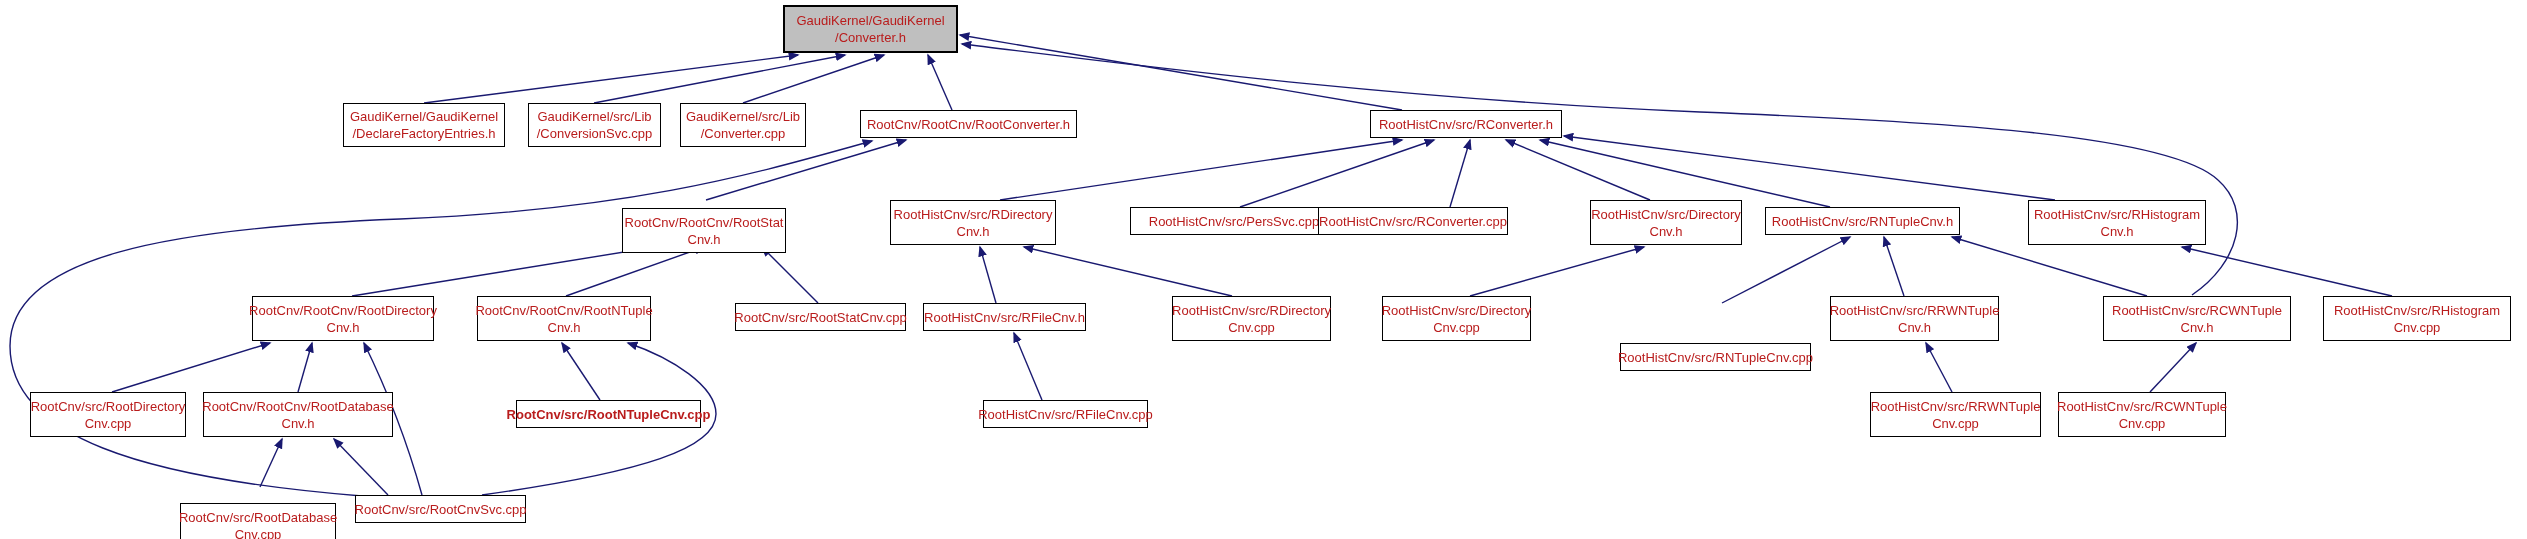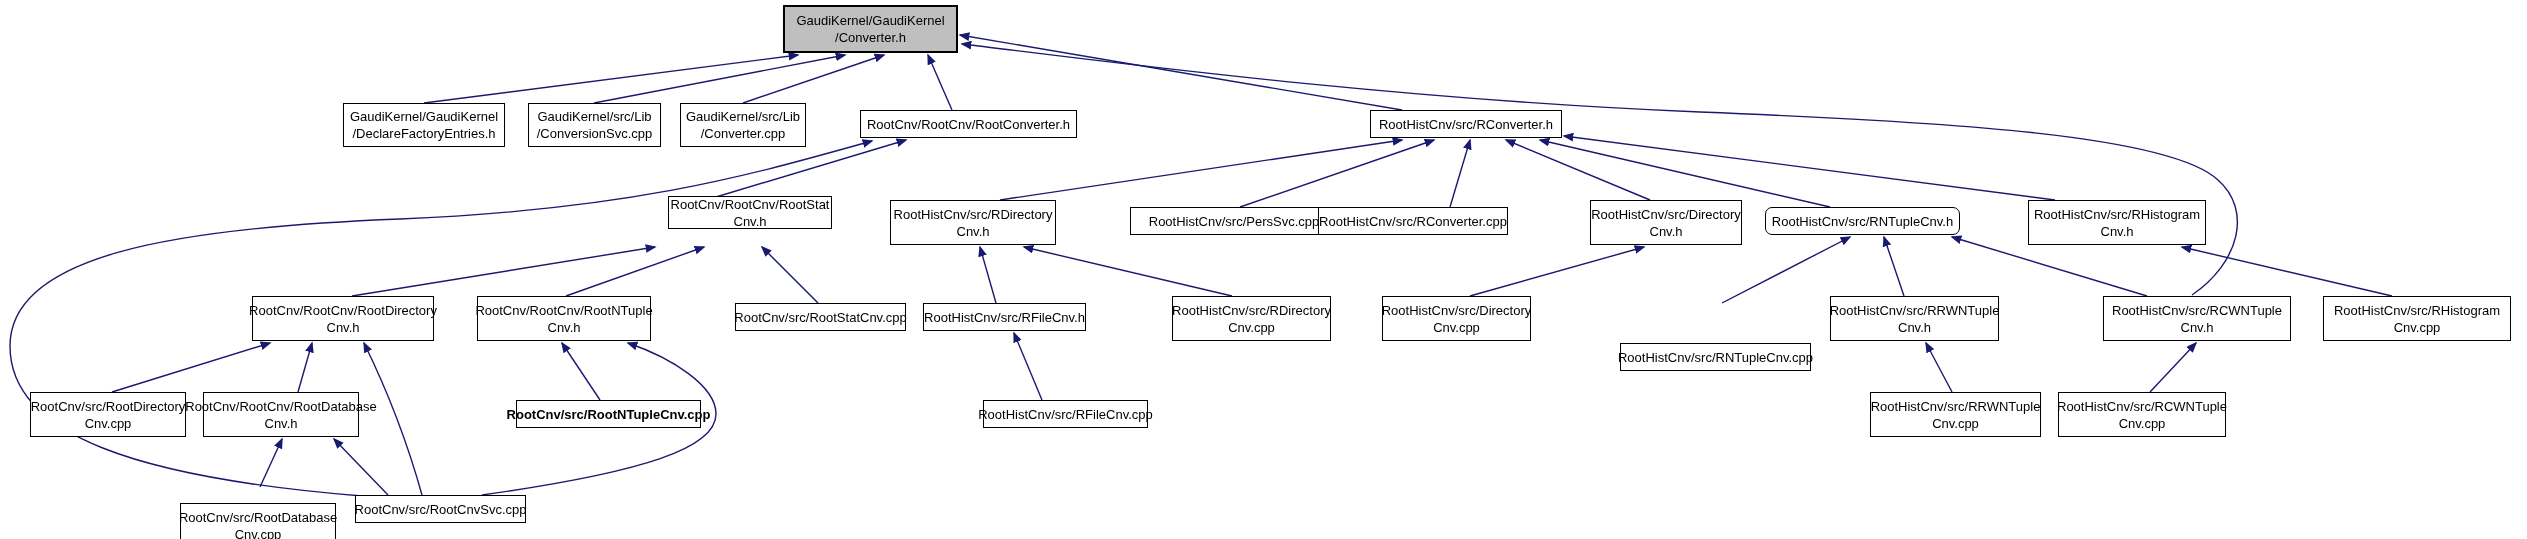--- a/index.html
+++ b/index.html
@@ -11,21 +11,21 @@
     overflow:hidden;
   }
   #stage svg{position:absolute;left:0;top:0;z-index:1;}
   .node{
     position:absolute;z-index:2;
     box-sizing:border-box;
     background:#ffffff;
     border:1px solid #000000;
     display:flex;flex-direction:column;
     align-items:center;justify-content:center;
-    font-size:13px;line-height:17px;color:#000000;
+    font-size:13px;line-height:17px;color:#b91c1c;
     text-align:center;white-space:nowrap;
     cursor:pointer;
   }
   .node-main{
     background:#bfbfbf;
     border:2px solid #000000;
   }
   .line{pointer-events:none;}
 </style>
 </head>
@@ -88,39 +88,39 @@
     <div class="node" style="left: 680px; top: 103px; width: 126px; height: 44px;">
       <div class="line">GaudiKernel/src/Lib</div>
       <div class="line">/Converter.cpp</div>
     </div>
     <div class="node" style="left: 860px; top: 110px; width: 217px; height: 28px;">
       <div class="line">RootCnv/RootCnv/RootConverter.h</div>
     </div>
     <div class="node" style="left: 1370px; top: 110px; width: 192px; height: 28px;">
       <div class="line">RootHistCnv/src/RConverter.h</div>
     </div>
-    <div class="node" style="left: 622px; top: 196px; width: 164px; height: 33px; margin-left: 46px;">
+    <div class="node" style="left: 622px; top: 208px; width: 164px; height: 45px;">
       <div class="line">RootCnv/RootCnv/RootStat</div>
       <div class="line">Cnv.h</div>
     </div>
     <div class="node" style="left: 890px; top: 200px; width: 166px; height: 45px;">
       <div class="line">RootHistCnv/src/RDirectory</div>
       <div class="line">Cnv.h</div>
     </div>
     <div class="node" style="left: 1130px; top: 207px; width: 208px; height: 28px;">
       <div class="line">RootHistCnv/src/PersSvc.cpp</div>
     </div>
     <div class="node" style="left: 1318px; top: 207px; width: 190px; height: 28px;">
       <div class="line">RootHistCnv/src/RConverter.cpp</div>
     </div>
     <div class="node" style="left: 1590px; top: 200px; width: 152px; height: 45px;">
       <div class="line">RootHistCnv/src/Directory</div>
       <div class="line">Cnv.h</div>
     </div>
-    <div class="node" style="left: 1765px; top: 207px; width: 195px; height: 28px; border-radius: 7px;">
+    <div class="node" style="left: 1765px; top: 207px; width: 195px; height: 28px;">
       <div class="line">RootHistCnv/src/RNTupleCnv.h</div>
     </div>
     <div class="node" style="left: 2028px; top: 200px; width: 178px; height: 45px;">
       <div class="line">RootHistCnv/src/RHistogram</div>
       <div class="line">Cnv.h</div>
     </div>
     <div class="node" style="left: 252px; top: 296px; width: 182px; height: 45px;">
       <div class="line">RootCnv/RootCnv/RootDirectory</div>
       <div class="line">Cnv.h</div>
     </div>
@@ -154,21 +154,21 @@
       <div class="line">Cnv.h</div>
     </div>
     <div class="node" style="left: 2323px; top: 296px; width: 188px; height: 45px;">
       <div class="line">RootHistCnv/src/RHistogram</div>
       <div class="line">Cnv.cpp</div>
     </div>
     <div class="node" style="left: 30px; top: 392px; width: 156px; height: 45px;">
       <div class="line">RootCnv/src/RootDirectory</div>
       <div class="line">Cnv.cpp</div>
     </div>
-    <div class="node" style="left: 203px; top: 392px; width: 156px; height: 45px; text-align: center;">
+    <div class="node" style="left: 203px; top: 392px; width: 190px; height: 45px; text-align: center;">
       <div class="line">RootCnv/RootCnv/RootDatabase</div>
       <div class="line">Cnv.h</div>
     </div>
     <div class="node" style="left: 516px; top: 400px; width: 185px; height: 28px; font-weight: bold;">
       <div class="line">RootCnv/src/RootNTupleCnv.cpp</div>
     </div>
     <div class="node" style="left: 983px; top: 400px; width: 165px; height: 28px;">
       <div class="line">RootHistCnv/src/RFileCnv.cpp</div>
     </div>
     <div class="node" style="left: 1870px; top: 392px; width: 171px; height: 45px;">

